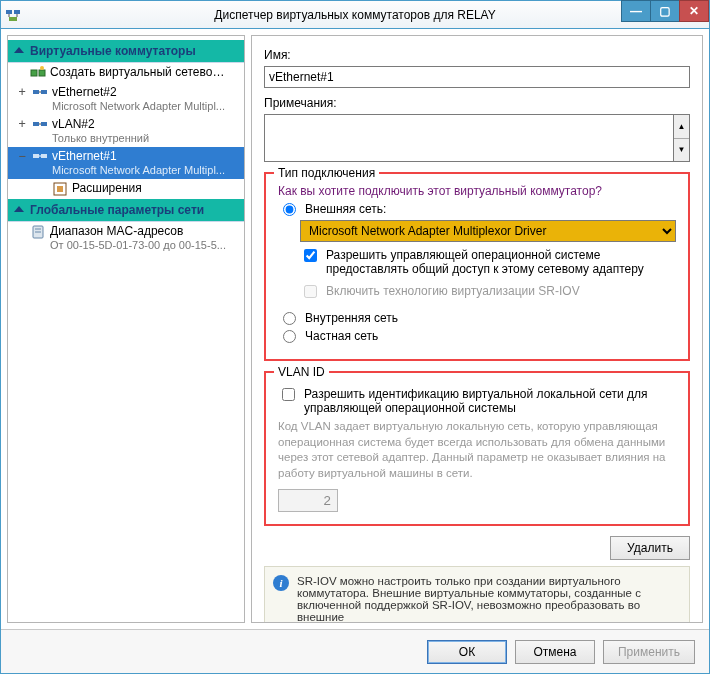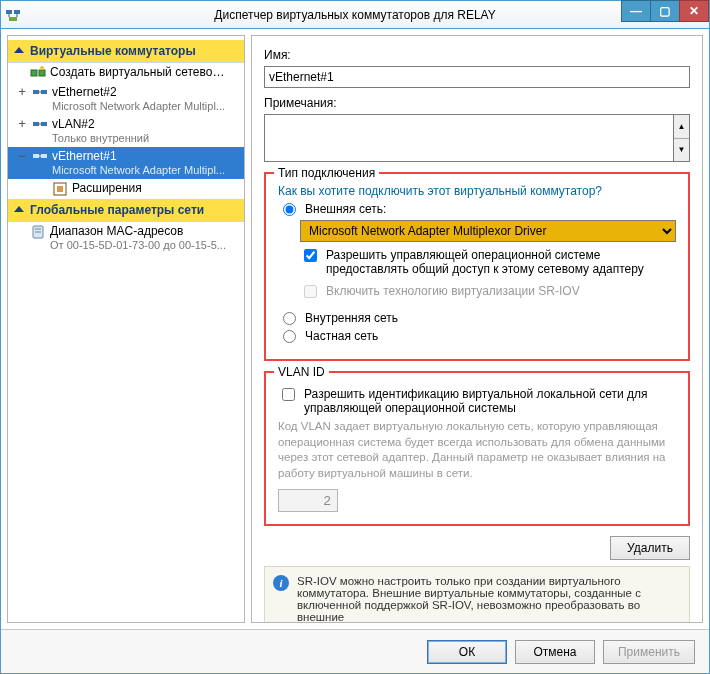--- a/index.html
+++ b/index.html
@@ -68,21 +68,21 @@
     background:#fff;
     overflow:auto;
     padding:4px 0;
   }
   .section-header {
     font-weight:bold;
     color:#1a3e7a;
     padding:4px 6px 4px 22px;
     border-bottom:1px solid #c9d8ea;
     position:relative;
-    background:#fde047;
+    background:#14b8a6;
   }
   .section-header::before{
     content:"";
     position:absolute;
     left:6px; top:7px;
     width:0;height:0;
     border-left:5px solid transparent;
     border-right:5px solid transparent;
     border-bottom:6px solid #1a3e7a;
   }
@@ -149,21 +149,21 @@
     padding:10px 12px 12px 12px;
     position:relative;
   }
   .groupbox > .legend {
     position:absolute;
     top:-8px; left:8px;
     background:#fff;
     padding:0 4px;
     color:#000;
   }
-  .helper { color:#0369a1; }
+  .helper { color:#701a75; }
   .radio-row, .check-row {
     display:flex;
     align-items:flex-start;
     gap:6px;
     margin:4px 0;
   }
   .radio-row input, .check-row input { margin-top:1px;}
   .combo {
     width:100%;
     border:1px solid #7a7a7a;

